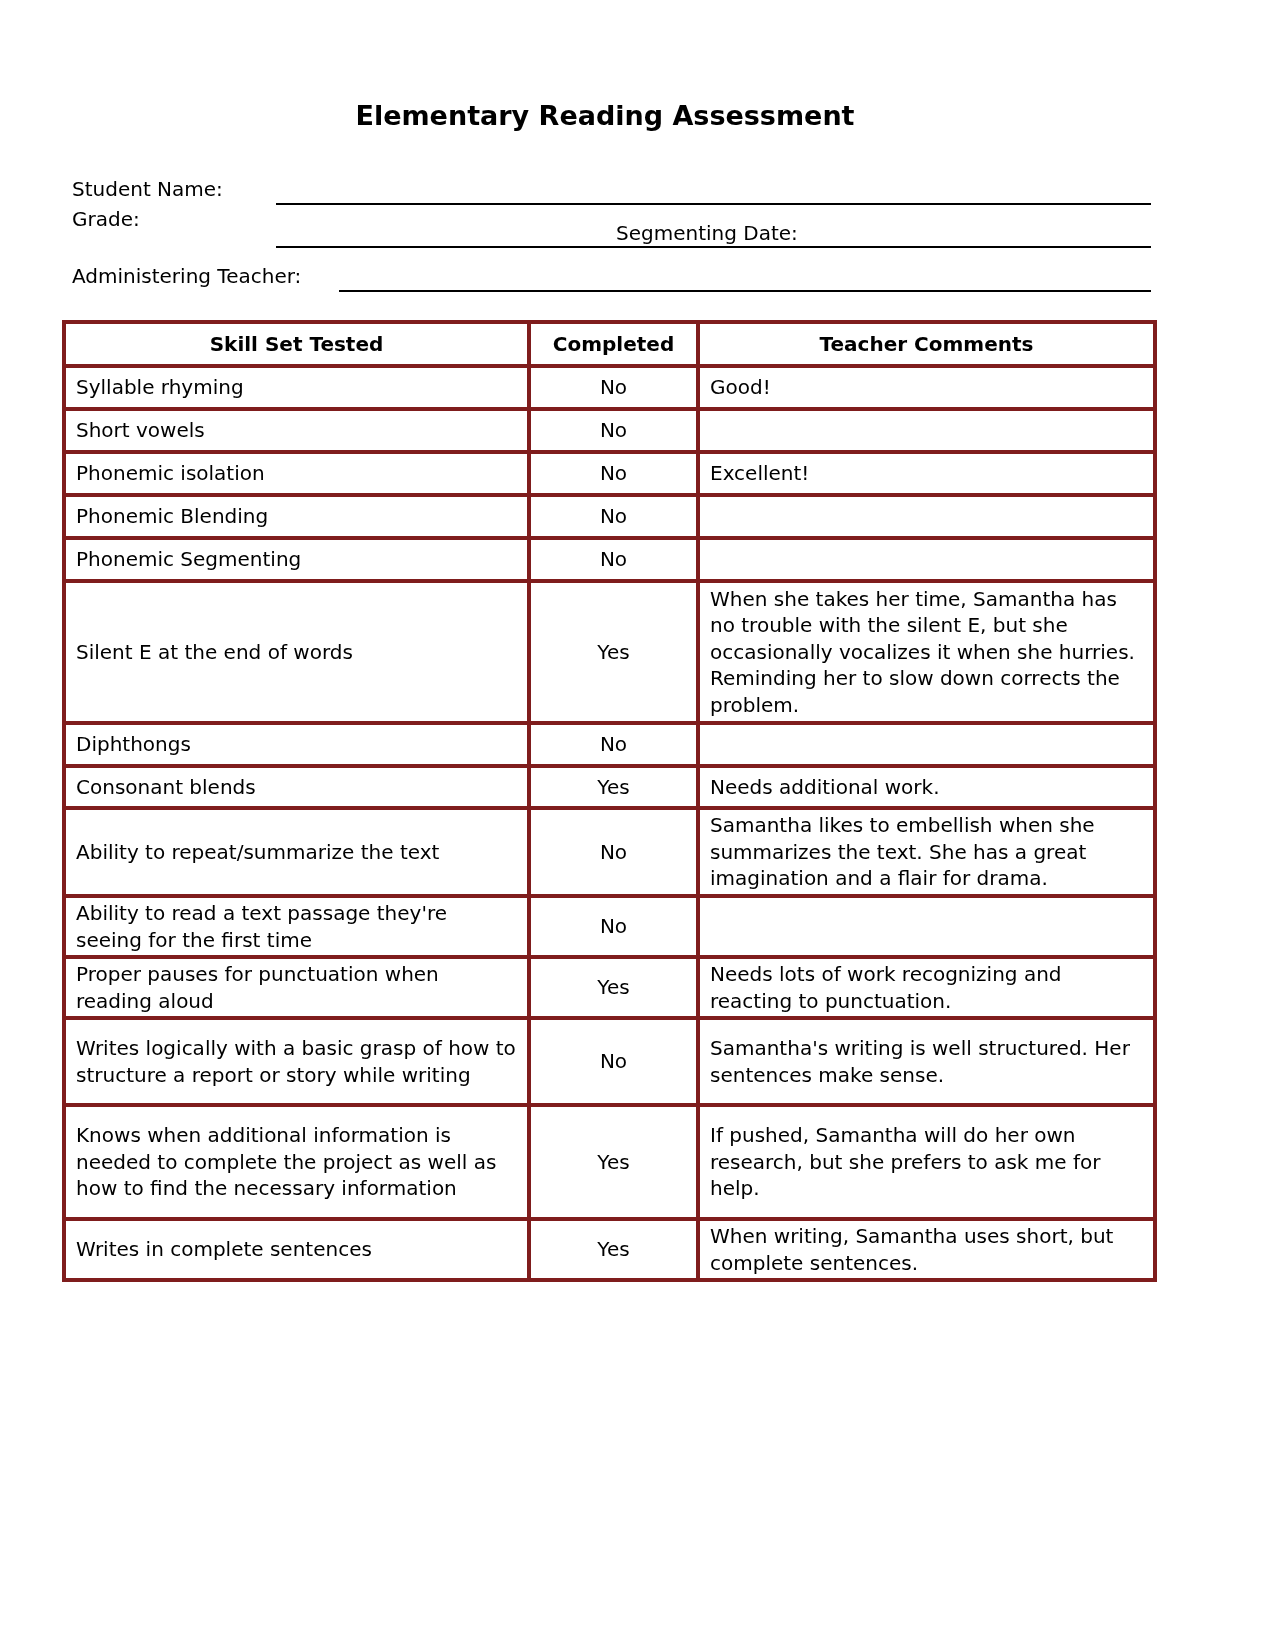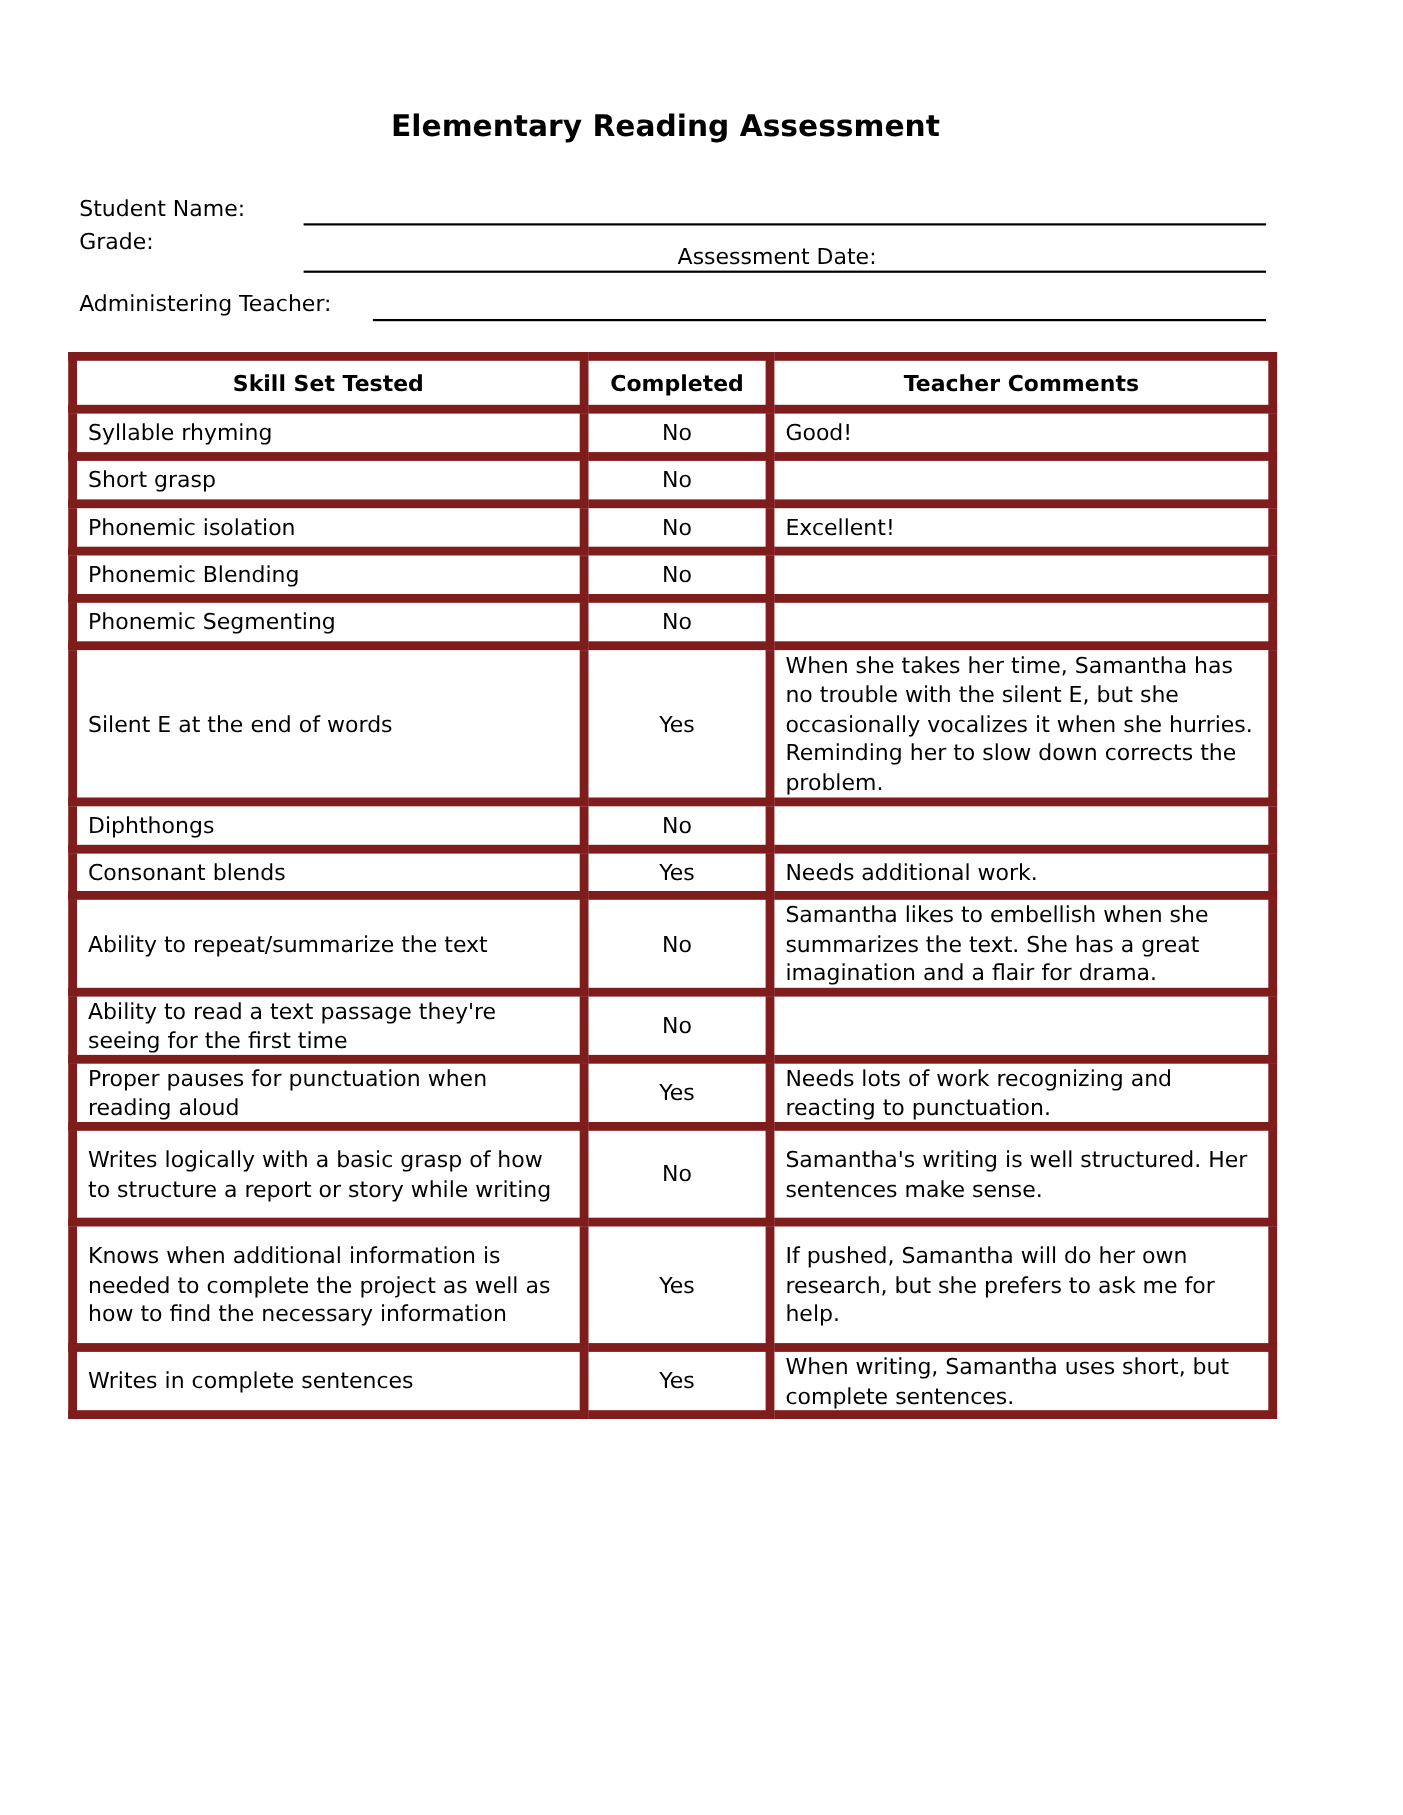--- a/index.html
+++ b/index.html
@@ -5,39 +5,39 @@
   html, body { margin: 0; padding: 0; background: #ffffff; }
   body { width: 1275px; height: 1650px; position: relative; overflow: hidden;
          font-family: "DejaVu Sans", sans-serif; color: #000; }
   .title { position: absolute; left: 0; width: 1210px; top: 100px; text-align: center;
            font-weight: bold; font-size: 27px; }
   .field-label { position: absolute; font-size: 20px; left: 72px; }
   .line { position: absolute; border-bottom: 2px solid #000; height: 0; }
   .date-label { position: absolute; font-size: 20px; left: 616px; top: 221px; }
   table { position: absolute; left: 62px; top: 320px; border-collapse: collapse;
           table-layout: fixed; width: 1091px; }
-  td, th { border: 8px solid #7f1d1d; font-size: 20px; line-height: 26.5px;
+  td, th { border: 4px solid #7f1d1d; font-size: 20px; line-height: 26.5px;
            vertical-align: middle; padding: 0 10px; }
   th { font-weight: bold; text-align: center; height: 40px; }
   td.skill { text-align: left; }
   td.done { text-align: center; }
   td.comment { text-align: left; }
   col.c1 { width: 465px; } col.c2 { width: 169px; } col.c3 { width: 457px; }
 </style>
 </head>
 <body>
 
 <div class="title">Elementary Reading Assessment</div>
 
 <div class="field-label" style="top:177px;">Student Name:</div>
 <div class="line" style="left:276px; top:203px; width:875px;"></div>
 
 <div class="field-label" style="top:207px;">Grade:</div>
 <div class="line" style="left:276px; top:246px; width:875px;"></div>
-<div class="date-label">Assessment Date:</div>
+<div class="date-label">Segmenting Date:</div>
 
 <div class="field-label" style="top:264px;">Administering Teacher:</div>
 <div class="line" style="left:339px; top:290px; width:812px;"></div>
 
 <table>
   <colgroup>
       <col class="c1">
       <col class="c2">
       <col class="c3">
     </colgroup>
@@ -48,21 +48,21 @@
       <th>Teacher Comments</th>
     </tr>
   </thead>
   <tbody id="tbody">
       <tr style="height: 43px;">
         <td class="skill">Syllable rhyming</td>
         <td class="done">No</td>
         <td class="comment">Good!</td>
       </tr>
       <tr style="height: 43px;">
-        <td class="skill">Short grasp</td>
+        <td class="skill">Short vowels</td>
         <td class="done">No</td>
         <td class="comment"></td>
       </tr>
       <tr style="height: 43px;">
         <td class="skill">Phonemic isolation</td>
         <td class="done">No</td>
         <td class="comment">Excellent!</td>
       </tr>
       <tr style="height: 43px;">
         <td class="skill">Phonemic Blending</td>

